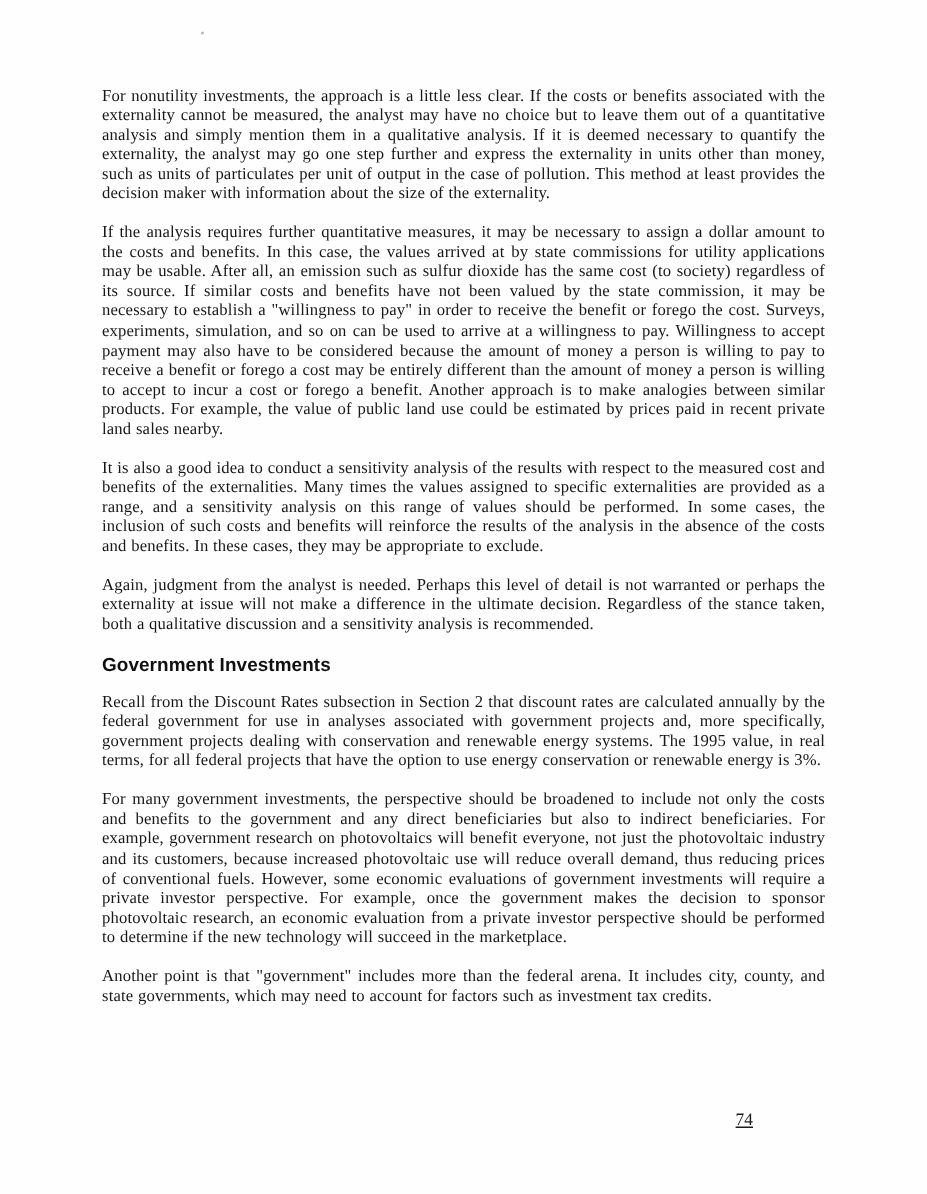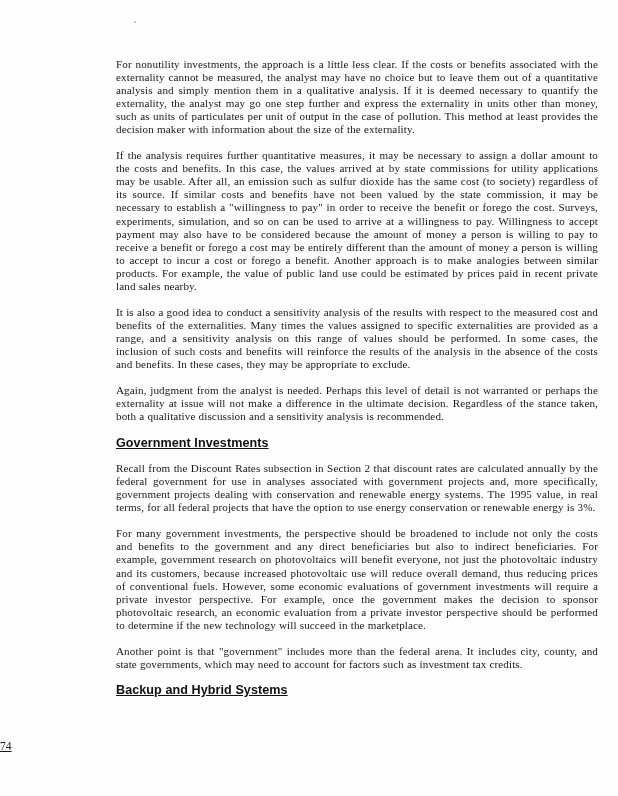--- a/index.html
+++ b/index.html
@@ -26,21 +26,20 @@
     height: 796px;
     background: #fefefe;
   }
 
   
   .content {
     position: absolute;
     left: 68px;
     top: 58px;
     width: 482px;
-    margin-left: 48px;
   }
 
   p.para {
     margin: 0 0 13px 0;
     font-family: "Liberation Serif", "DejaVu Serif", serif;
     font-size: 11.1px;
     line-height: 13.05px;
     text-align: justify;
     text-justify: inter-word;
     color: #171717;
@@ -54,33 +53,32 @@
 
   h2.section-heading {
     margin: 9px 0 11px 0;
     font-family: "Liberation Sans", "DejaVu Sans", sans-serif;
     font-size: 12.6px;
     font-weight: bold;
     line-height: 15px;
     letter-spacing: 0.005em;
     color: #101010;
     text-align: left;
-    text-decoration: underline;
   }
 
   h2.section-heading.second {
     margin-top: 11px;
   }
 
   .page-number {
     position: absolute;
     left: 0;
     top: 740px;
     width: 502px;
-    text-align: left;
+    text-align: right;
     font-family: "Liberation Serif", "DejaVu Serif", serif;
     font-size: 11.6px;
     color: #1b1b1b;
     text-decoration: underline;
   }
 
   
   .speck {
     position: absolute;
     left: 134px;
@@ -109,20 +107,19 @@
     <p class="para">Again, judgment from the analyst is needed. Perhaps this level of detail is not warranted or perhaps the externality at issue will not make a difference in the ultimate decision. Regardless of the stance taken, both a qualitative discussion and a sensitivity analysis is recommended.</p>
 
     <h2 class="section-heading">Government Investments</h2>
 
     <p class="para">Recall from the Discount Rates subsection in Section 2 that discount rates are calculated annually by the federal government for use in analyses associated with government projects and, more specifically, government projects dealing with conservation and renewable energy systems. The 1995 value, in real terms, for all federal projects that have the option to use energy conservation or renewable energy is 3%.</p>
 
     <p class="para">For many government investments, the perspective should be broadened to include not only the costs and benefits to the government and any direct beneficiaries but also to indirect beneficiaries. For example, government research on photovoltaics will benefit everyone, not just the photovoltaic industry and its customers, because increased photovoltaic use will reduce overall demand, thus reducing prices of conventional fuels. However, some economic evaluations of government investments will require a private investor perspective. For example, once the government makes the decision to sponsor photovoltaic research, an economic evaluation from a private investor perspective should be performed to determine if the new technology will succeed in the marketplace.</p>
 
     <p class="para tight">Another point is that "government" includes more than the federal arena. It includes city, county, and state governments, which may need to account for factors such as investment tax credits.</p>
 
-    <h2 class="section-heading second">Backup and Hybrid Systems</h2>
 
 
   </div>
 
   <div class="page-number">74</div>
 
 </div>
 
 </body></html>

